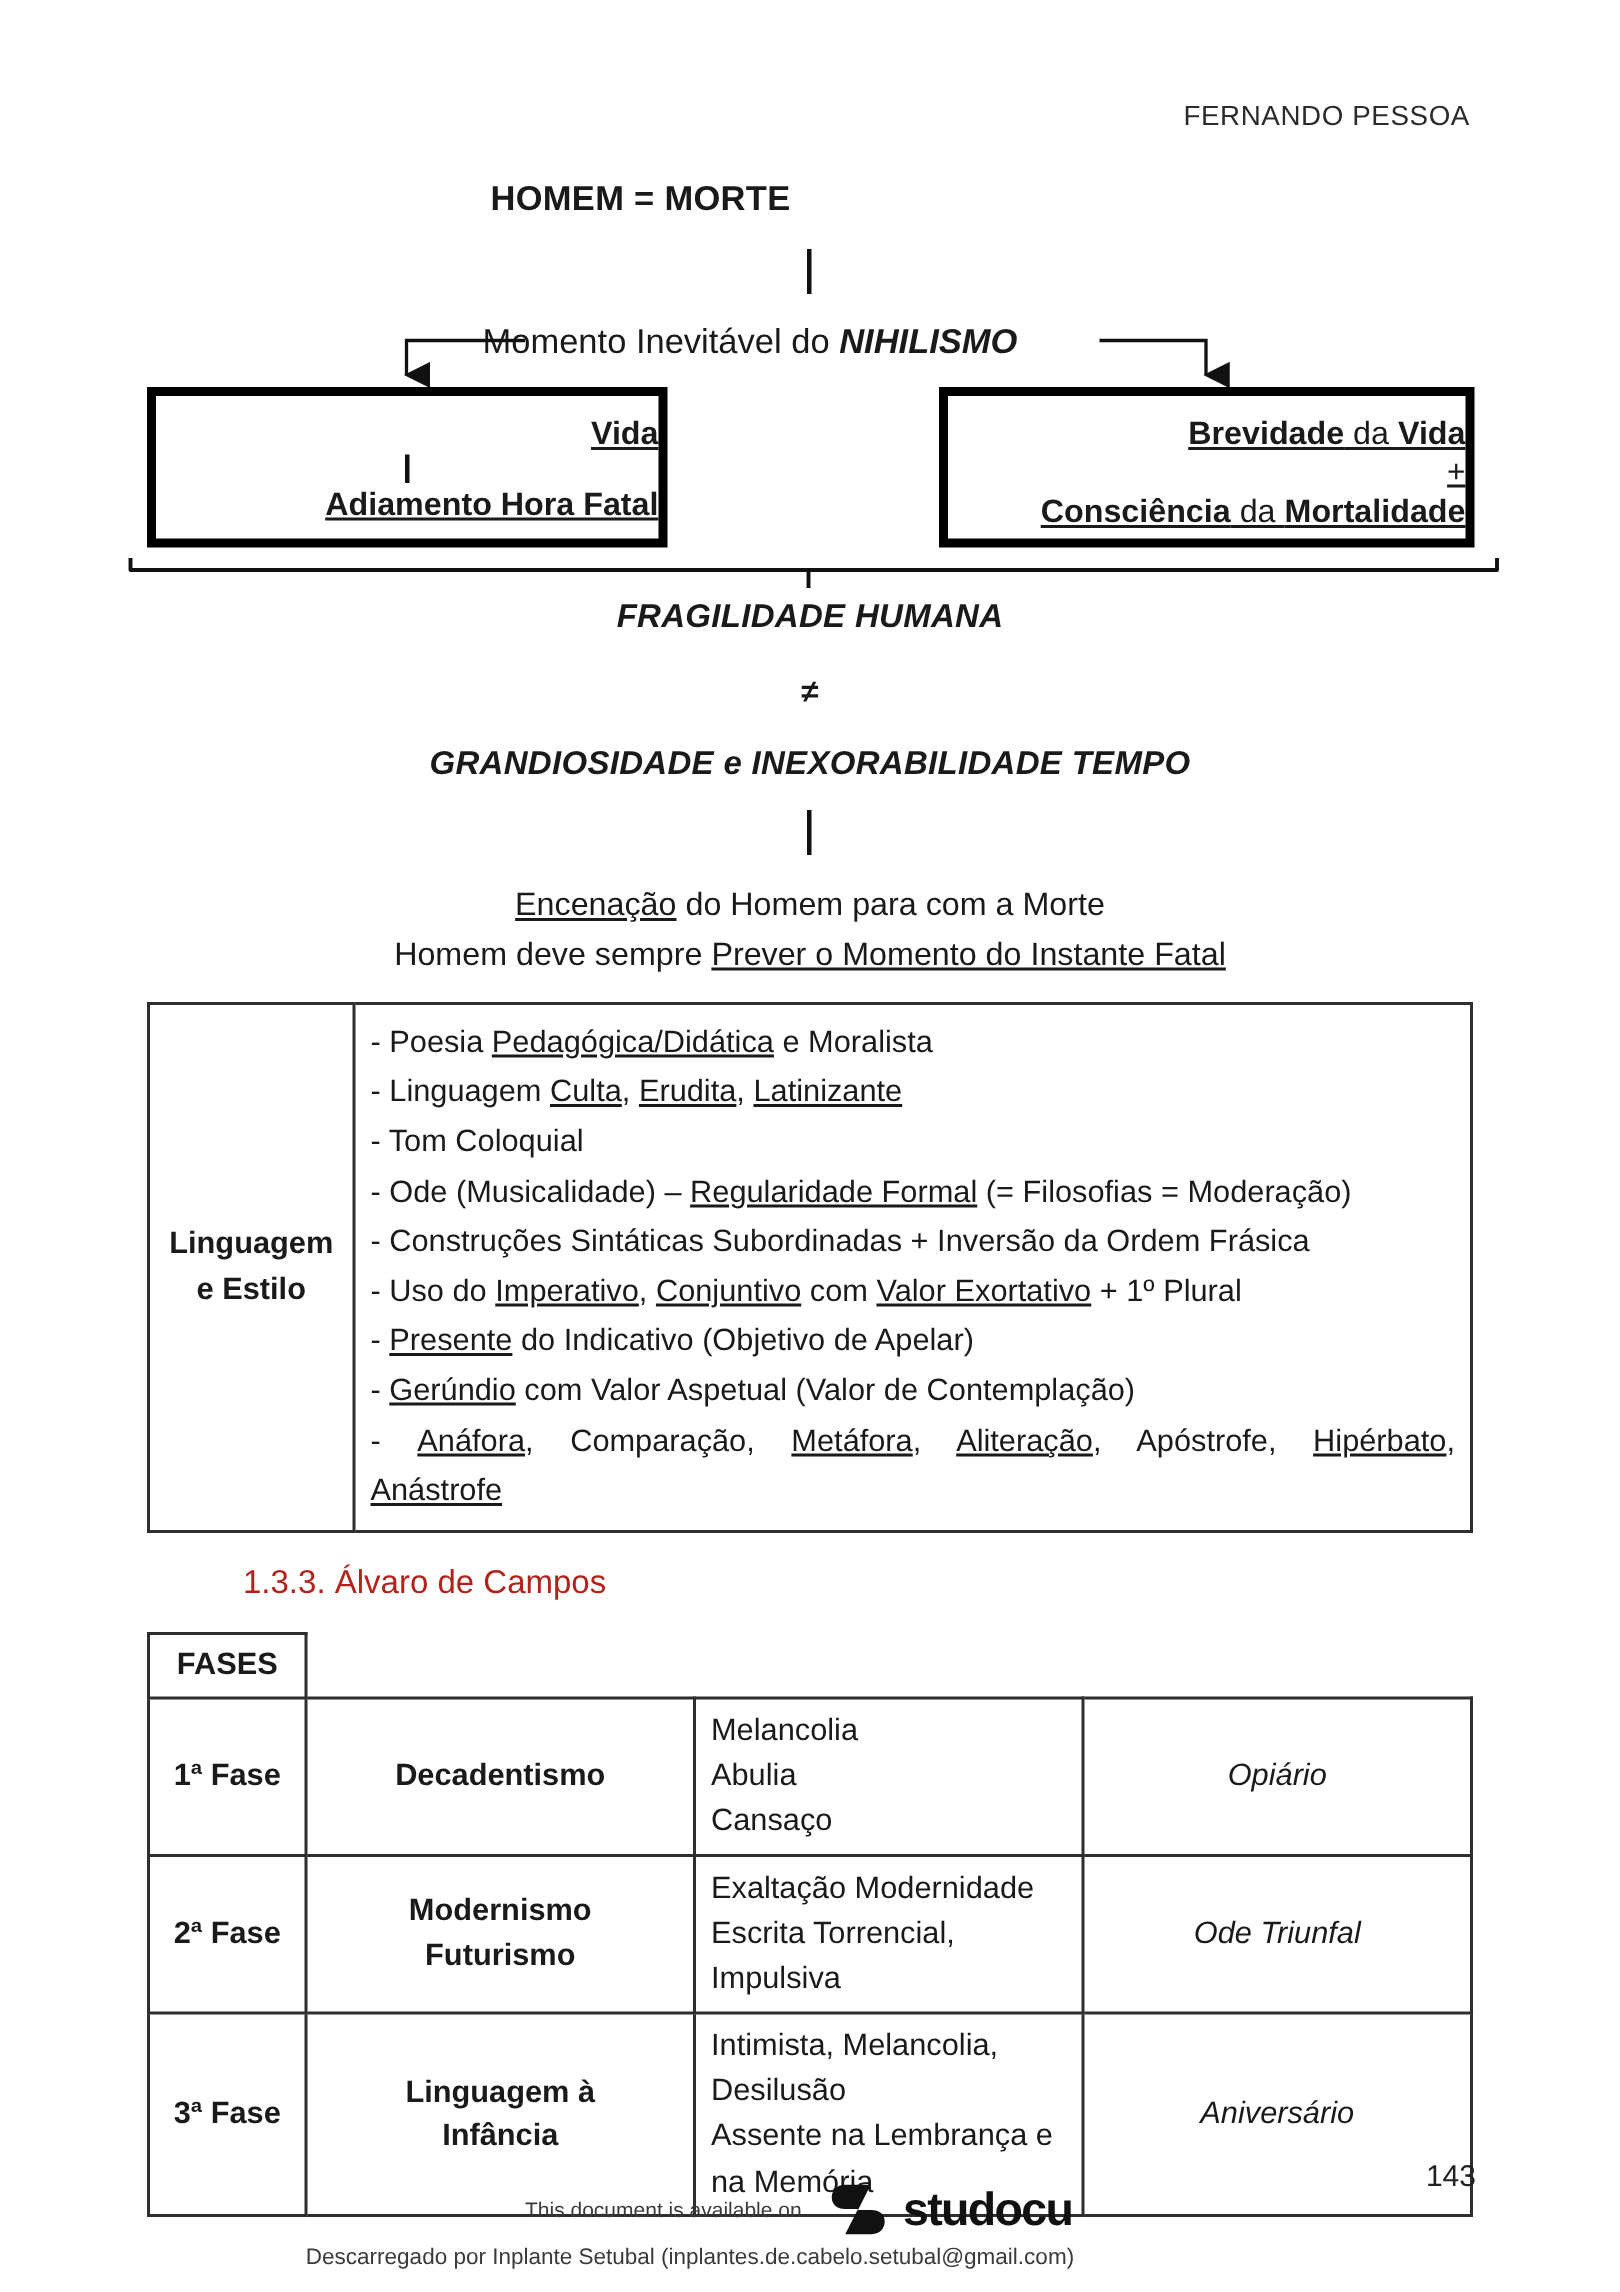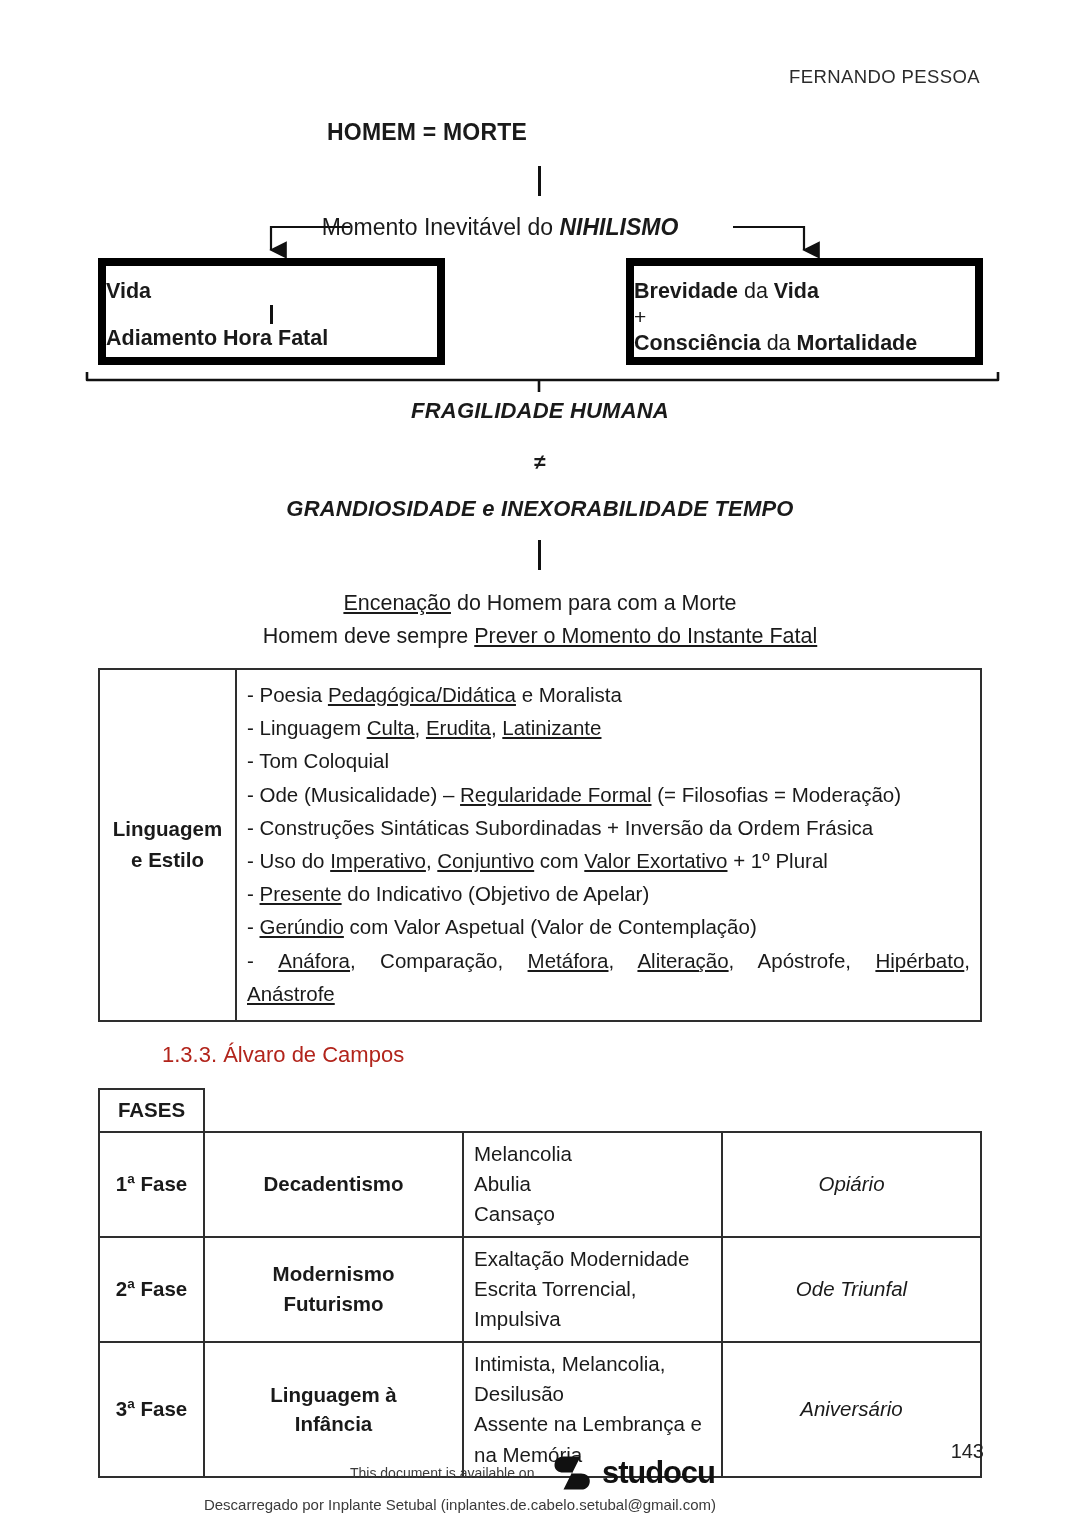--- a/index.html
+++ b/index.html
@@ -65,26 +65,27 @@
   
   .connectors {
     position: absolute;
     left: 0; top: 0;
     width: 1080px; height: 670px;
     pointer-events: none;
   }
 
   .dg-box {
     position: absolute;
-    border: 8px solid #000000;
+    border: 6px solid #000000;
     box-sizing: border-box;
-    text-align: left;
+    text-align: right;
     font-size: 21.5px;
     font-weight: bold;
     padding-top: 12px;
+    text-decoration: underline;
   }
   .dg-box-left  { left: 98px;  top: 258px; width: 347px; height: 107px; }
   .dg-box-right { left: 626px; top: 258px; width: 357px; height: 107px; }
   .dg-box .ln { line-height: 1.22; }
   .dg-box .pipe {
     display: block;
     margin: 1px auto 1px;
     width: 3px; height: 19px;
     background: #111;
   }

